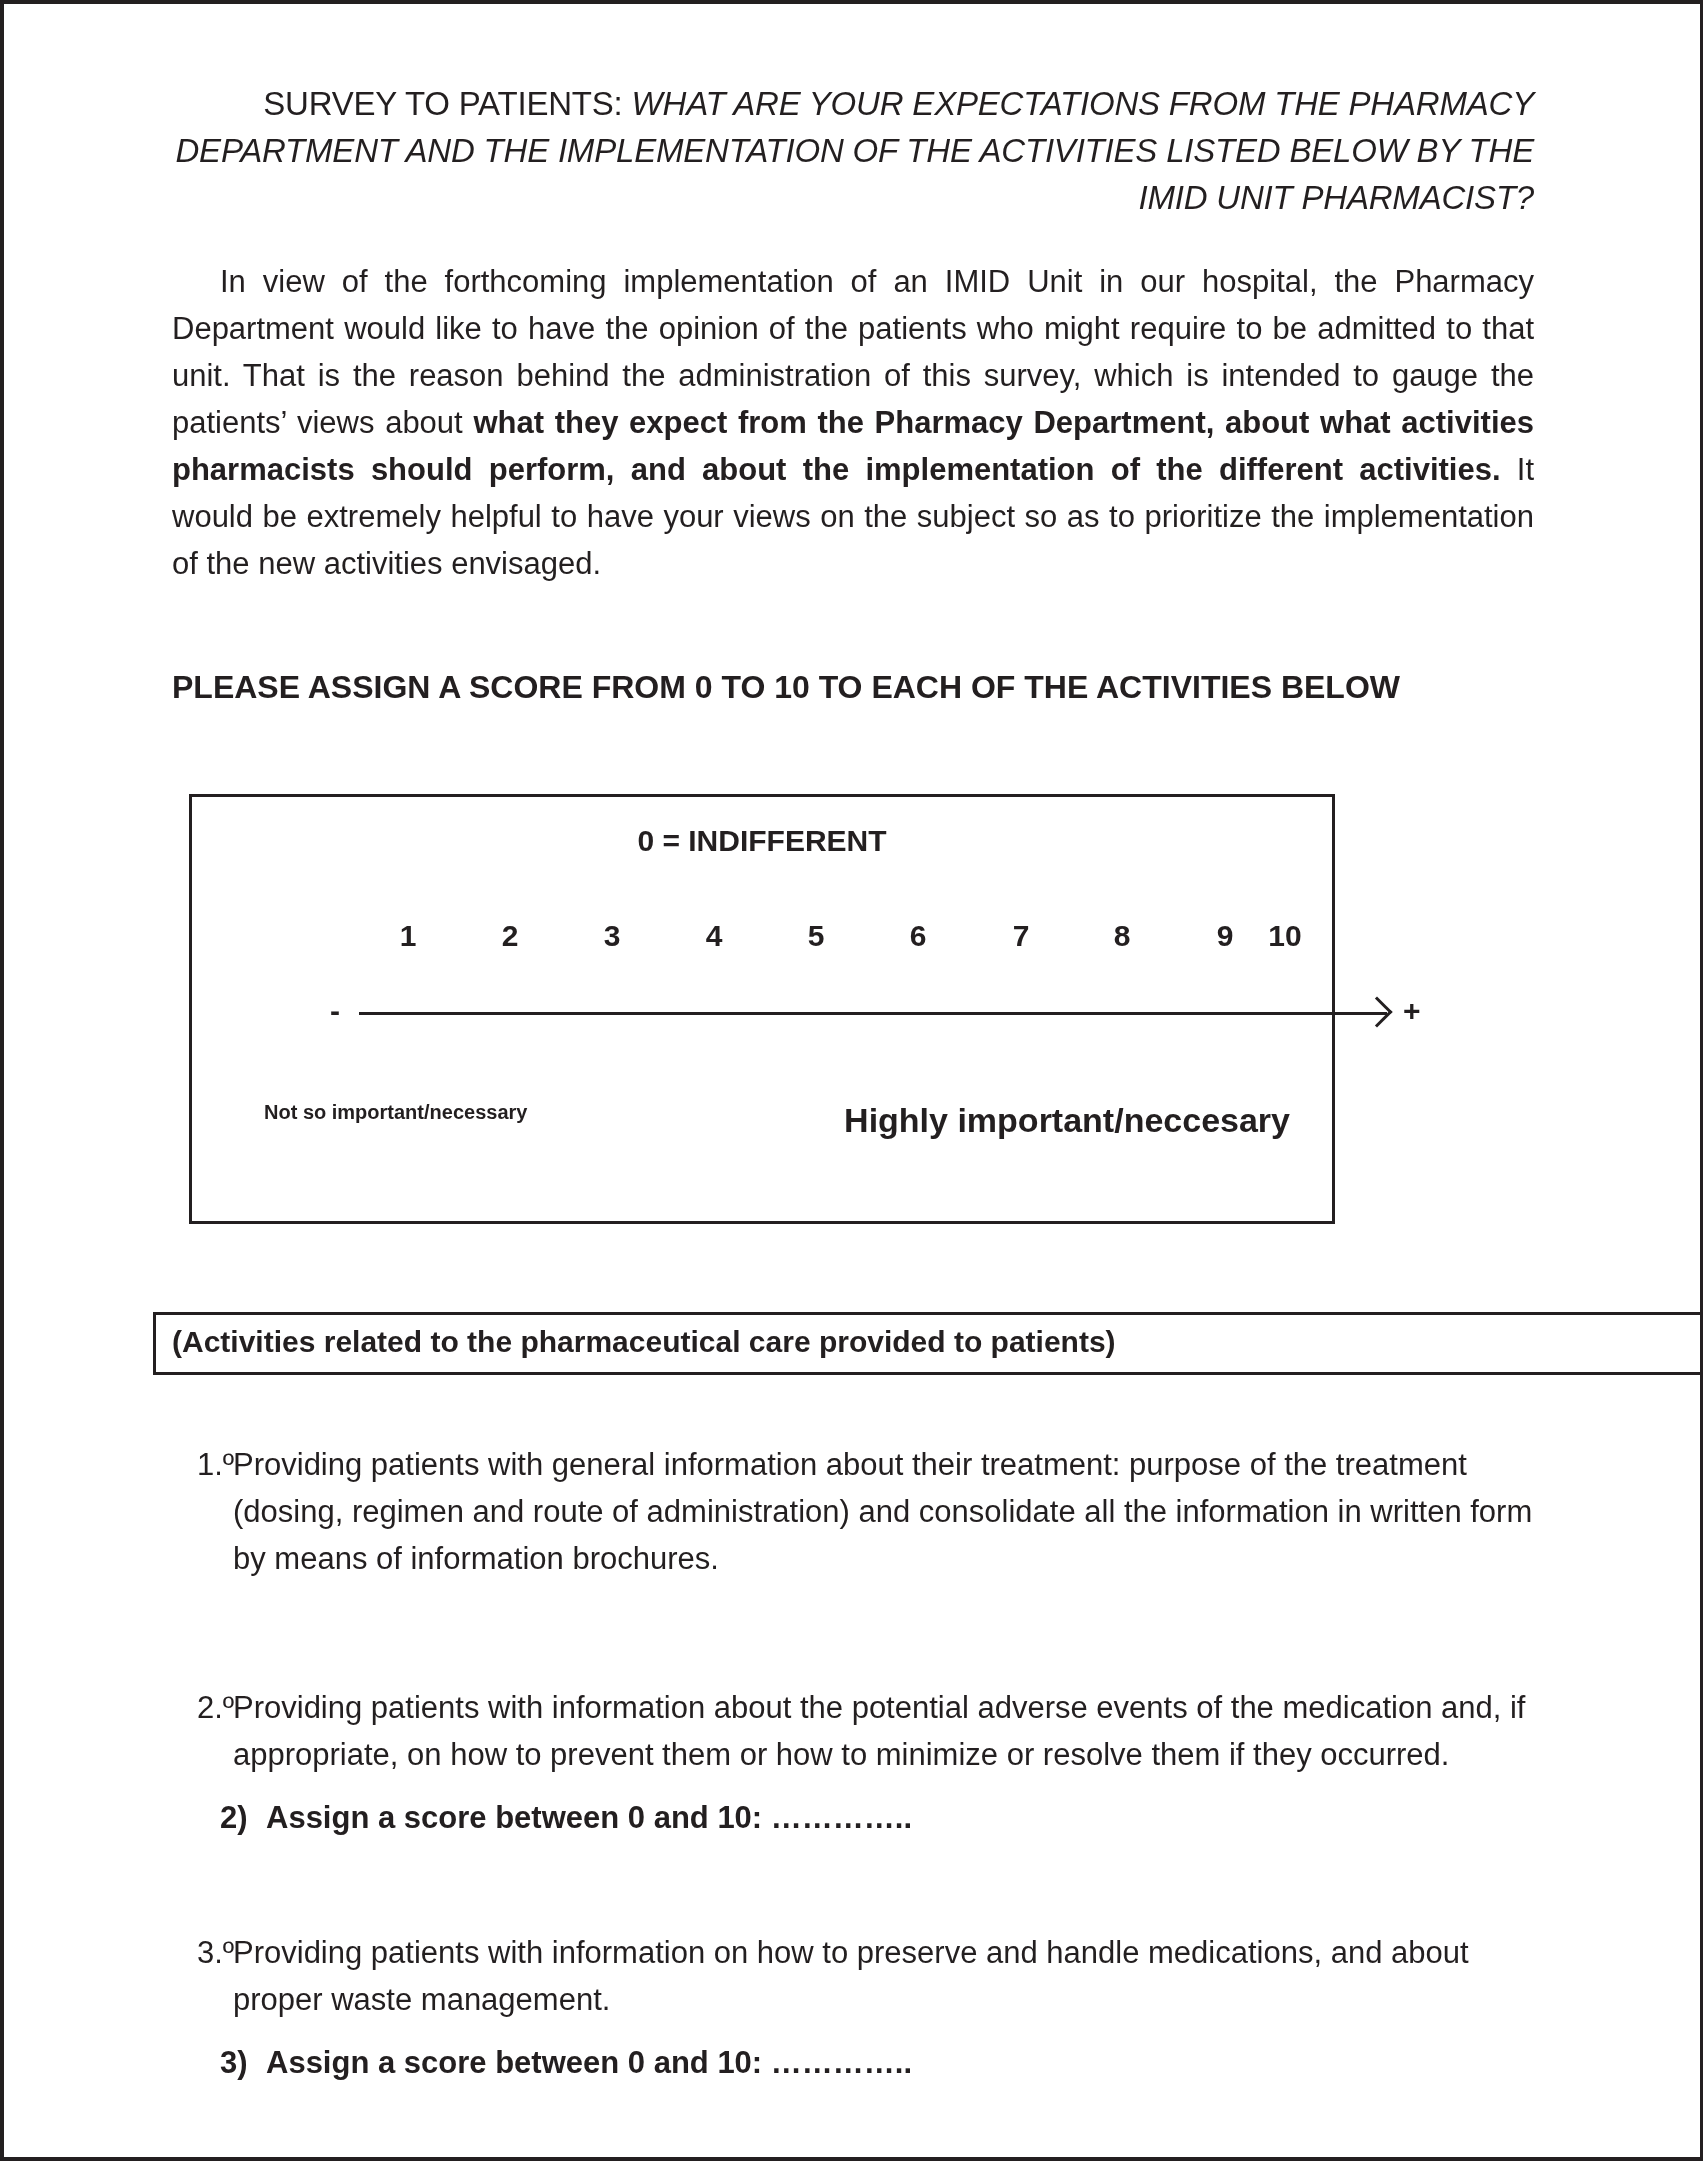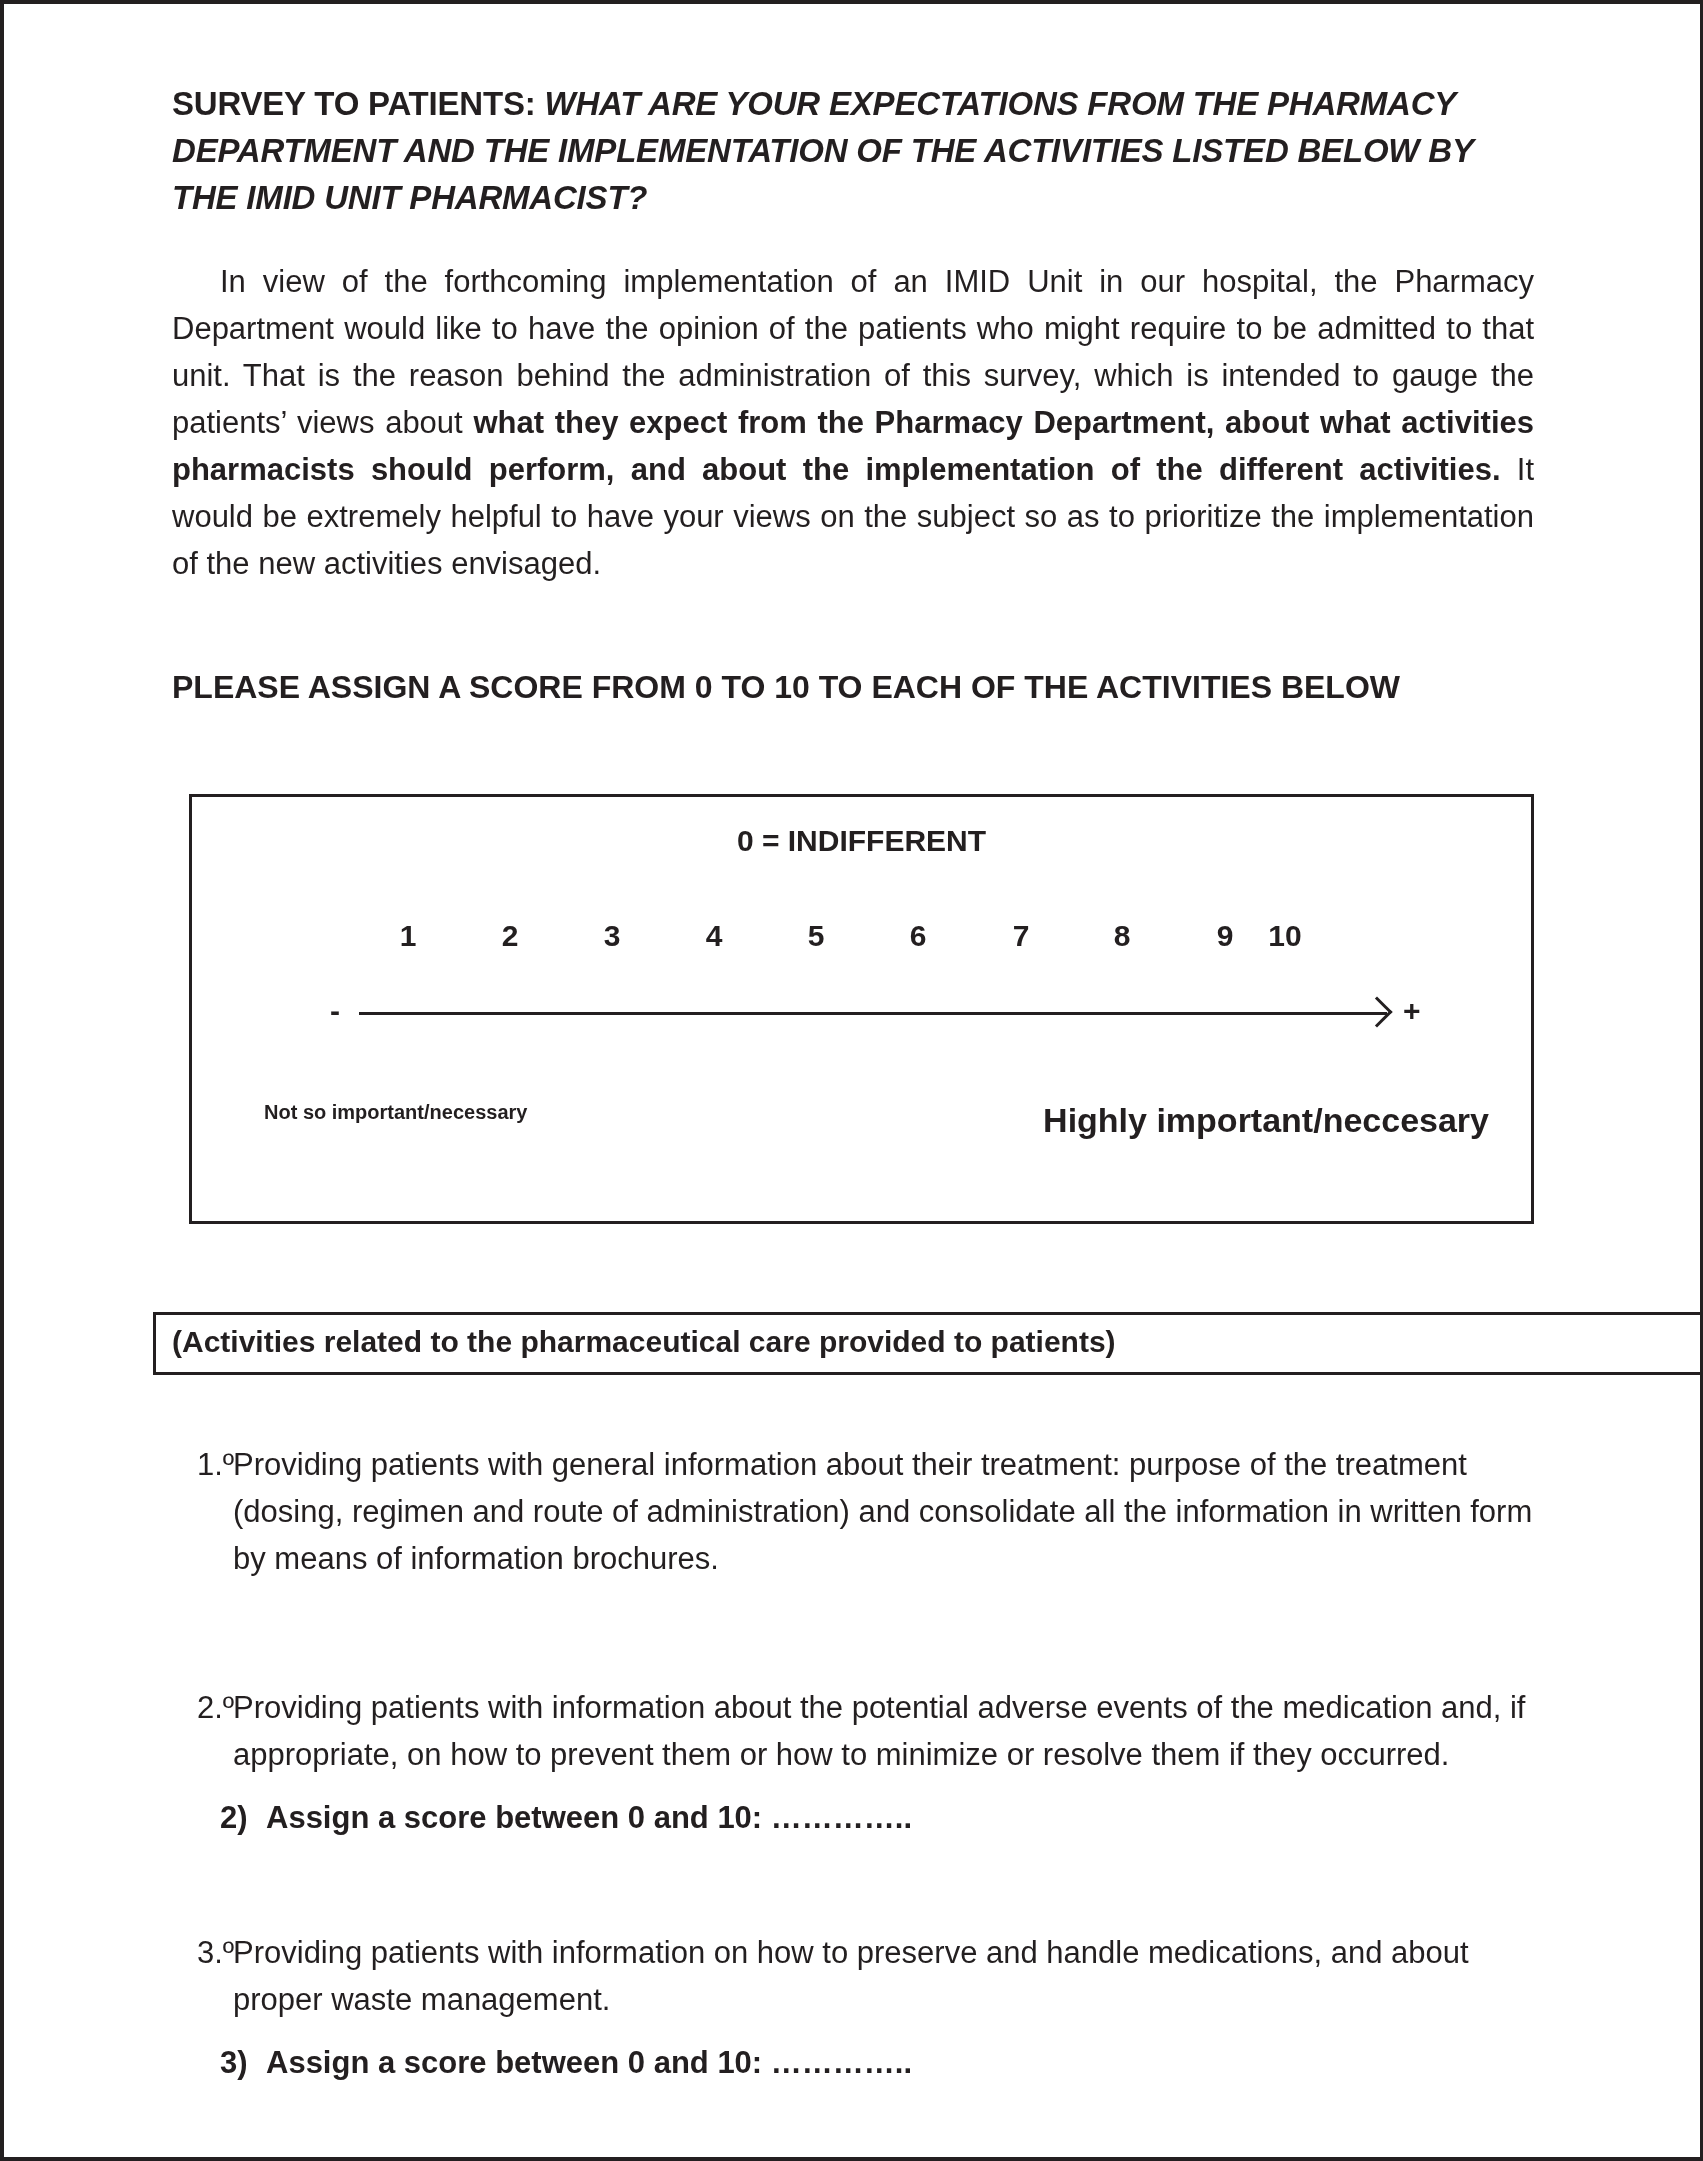--- a/index.html
+++ b/index.html
@@ -1,27 +1,27 @@
 <!DOCTYPE html>
 <html style="font-size:13px"><head>
 <meta charset="utf-8">
 <style>
   html, body { margin: 0; padding: 0; background: #ffffff; }
   body { width: 1704px; height: 2161px; position: relative; overflow: hidden; color: #231f20;
          font-family: "Liberation Sans", "DejaVu Sans", sans-serif; }
   .frame { position: absolute; left: 0; top: 0; width: 1704px; height: 2161px; box-sizing: border-box;
            border: 4px solid #231f20; }
-  .title { position: absolute; left: 172px; width: 1362px; top: 80px; text-align: left;
-           font-size: 33px; line-height: 47px; font-weight: bold; letter-spacing: -0.2px; }
+  .title { position: absolute; left: 172px; width: 1362px; top: 80px; text-align: right;
+           font-size: 33px; line-height: 47px; font-weight: normal; letter-spacing: -0.2px; }
   .title .it { font-style: italic; }
   .intro { position: absolute; left: 172px; width: 1362px; top: 258px; font-size: 31px;
            line-height: 47px; text-align: justify; text-indent: 48px; }
   .intro b { font-weight: bold; }
   .instr { position: absolute; left: 172px; top: 669px; font-size: 32px; font-weight: bold; white-space: nowrap; }
-  .scalebox { position: absolute; left: 189px; top: 794px; width: 1345px; height: 430px; box-sizing: border-box;
+  .scalebox { position: absolute; left: 189px; top: 794px; width: 1146px; height: 430px; box-sizing: border-box;
               border: 3.2px solid #231f20; }
   .zero { position: absolute; left: 0; right: 0; top: 27px; text-align: center; font-size: 30px; font-weight: bold; }
   .nums { position: absolute; top: 122px; left: 0; width: 100%; height: 40px; }
   .num { position: absolute; width: 64px; margin-left: -32px; text-align: center; font-size: 30px; font-weight: bold; }
   .axis { position: absolute; left: 0; top: 202px; width: 100%; height: 32px; }
   .minus { position: absolute; left: 138px; top: -4.8px; font-size: 30px; font-weight: bold; }
   .plus { position: absolute; left: 1211px; top: -4.8px; font-size: 30px; font-weight: bold; }
   .line { position: absolute; left: 167px; width: 1028px; top: 13px; height: 3.2px; background: #231f20; }
   .arrowhead { position: absolute; left: 1174px; top: 1.6px; width: 19px; height: 19px; border-top: 3.2px solid #231f20;
                border-right: 3.2px solid #231f20; transform: rotate(45deg); }

